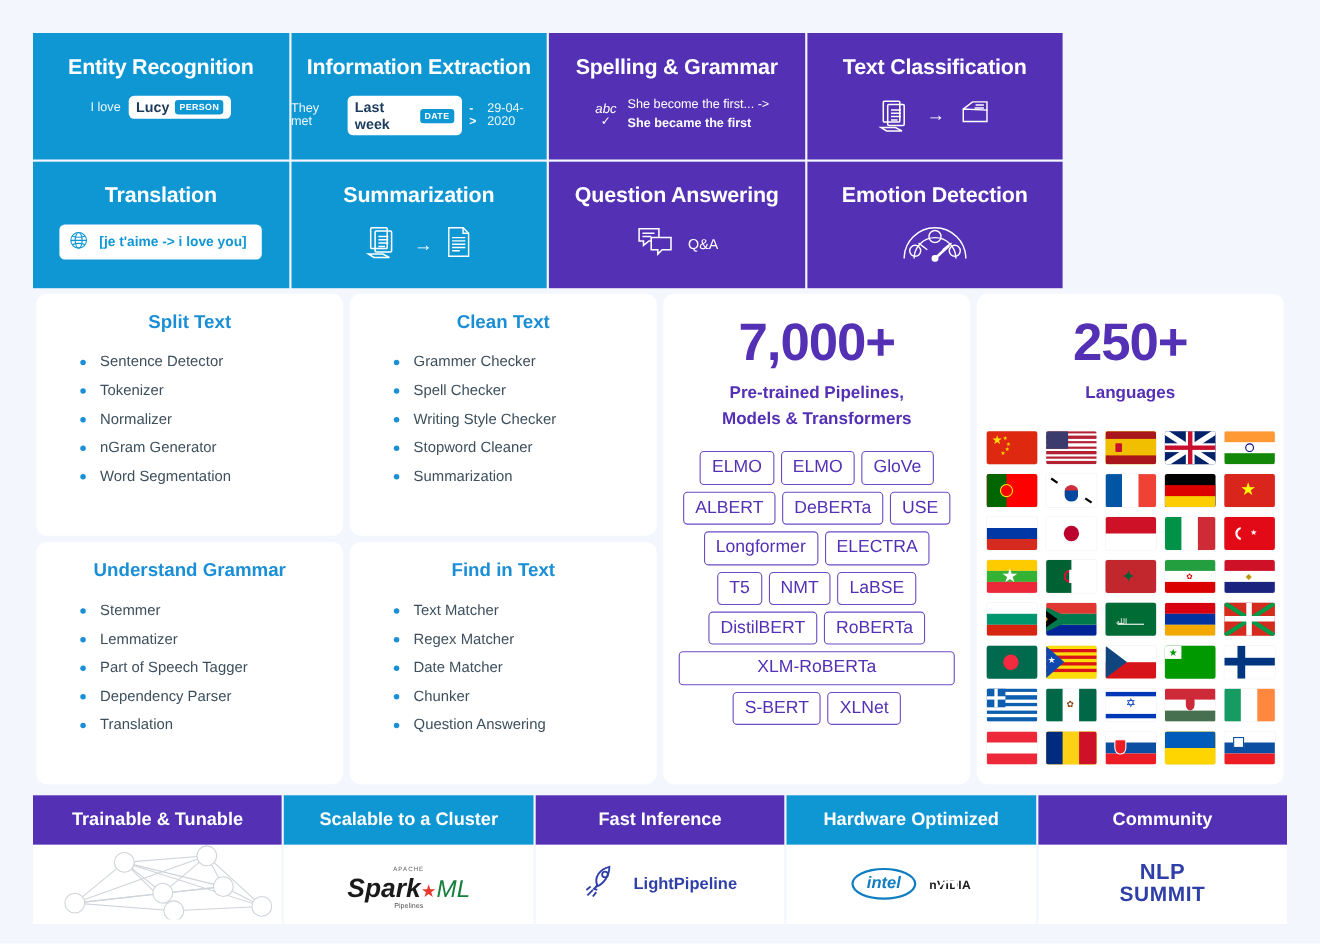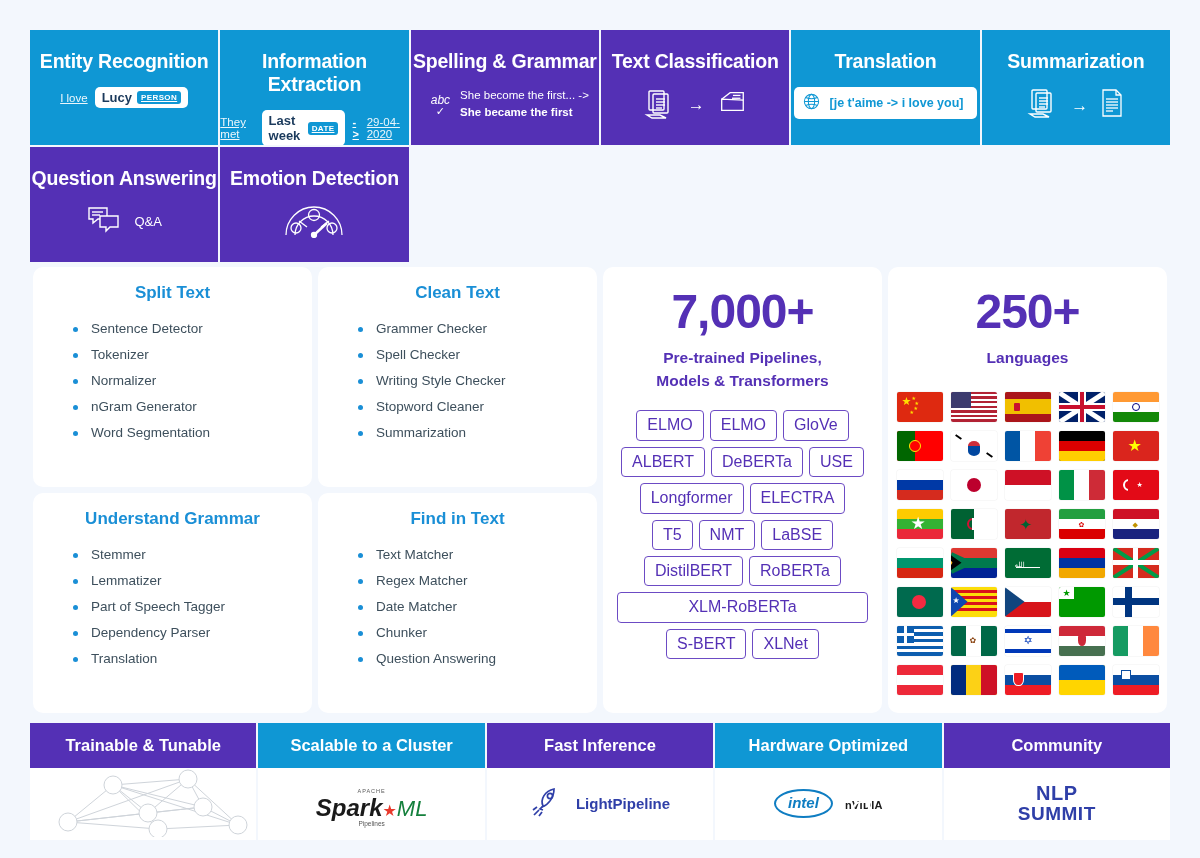--- a/index.html
+++ b/index.html
@@ -17,24 +17,24 @@
     position: relative;
     width: 1200px;
     height: 858px;
     background: #f3f7fd;
     padding: 30px;
   }
 
   
   .task-grid {
     display: grid;
-    grid-template-columns: 1fr 1fr 1fr 1fr 1fr 1fr;
+    grid-template-columns: 1fr 1fr 1fr 1fr;
     grid-template-rows: 115px 115px;
     gap: 2px;
-    width: 1140px;
+    width: 936px;
   }
 
   .task-card {
     position: relative;
     display: flex;
     flex-direction: column;
     align-items: center;
     justify-content: flex-start;
     padding-top: 20px;
     color: #ffffff;
@@ -50,21 +50,20 @@
     text-align: center;
     margin-bottom: 14px;
   }
 
   .task-body {
     display: flex;
     align-items: center;
     justify-content: center;
     gap: 7px;
     font-size: 12px;
-    text-decoration: underline;
   }
 
   .chip-white {
     background: #ffffff;
     border-radius: 5px;
     padding: 3px 7px;
     display: inline-flex;
     align-items: center;
     gap: 5px;
     font-size: 13px;

